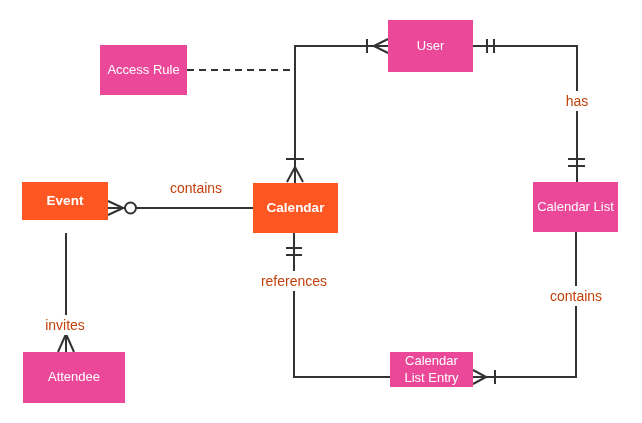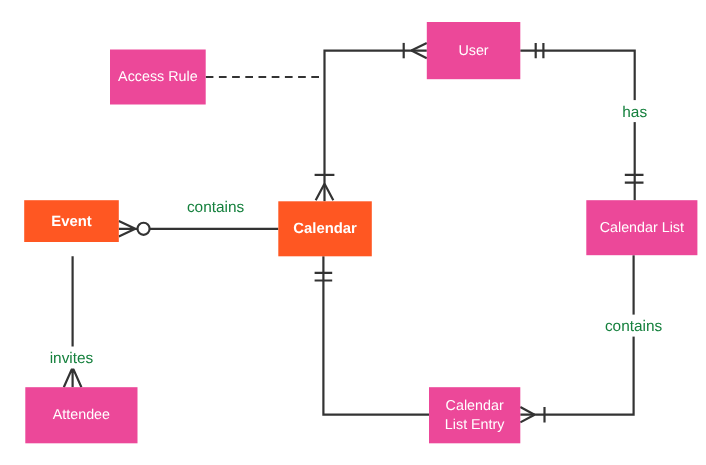--- a/index.html
+++ b/index.html
@@ -45,21 +45,21 @@
     font-size: 13.5px;
   }
   .entity.secondary {
     background: #ec4899;
     font-weight: normal;
   }
   .rel-label {
     position: absolute;
     transform: translate(-50%, -50%);
     background: #ffffff;
-    color: #15803d;
+    color: #c2410c;
     font-size: 14px;
     padding: 2px 4px;
     white-space: nowrap;
   }
 </style>
 </head>
 <body>
 
 <div class="canvas">
 
@@ -117,35 +117,36 @@
   </div>
 
   <div class="entity secondary" style="left:100px; top:45px; width:87px; height:50px;">
     <span>Access Rule</span>
   </div>
 
   <div class="entity secondary" style="left:388px; top:20px; width:85px; height:52px;">
     <span>User</span>
   </div>
 
-  <div class="entity secondary" style="left:533px; top:182px; width:101px; height:50px;">
+  <div class="entity secondary" style="left:533px; top:182px; width:85px; height:50px;">
     <span>Calendar List</span>
   </div>
 
-  <div class="entity secondary" style="left:390px; top:352px; width:83px; height:51px;">
+  <div class="entity secondary" style="left:390px; top:352px; width:83px; height:35px;">
     <span>Calendar List Entry</span>
   </div>
 
   <div class="entity secondary" style="left:23px; top:352px; width:102px; height:51px;">
     <span>Attendee</span>
   </div>
 
   <div class="rel-label" style="left:196px; top:188px;">contains</div>
 
 
   <div class="rel-label" style="left:65px; top:277px;margin-top:48px;">invites</div>
 
   <div class="rel-label" style="left:577px; top:101px;">has</div>
 
   <div class="rel-label" style="left:576px; top:296px;">contains</div>
 
+  <div class="rel-label" style="left:294px; top:281px;">references</div>
 
 </div>
 
 </body></html>

